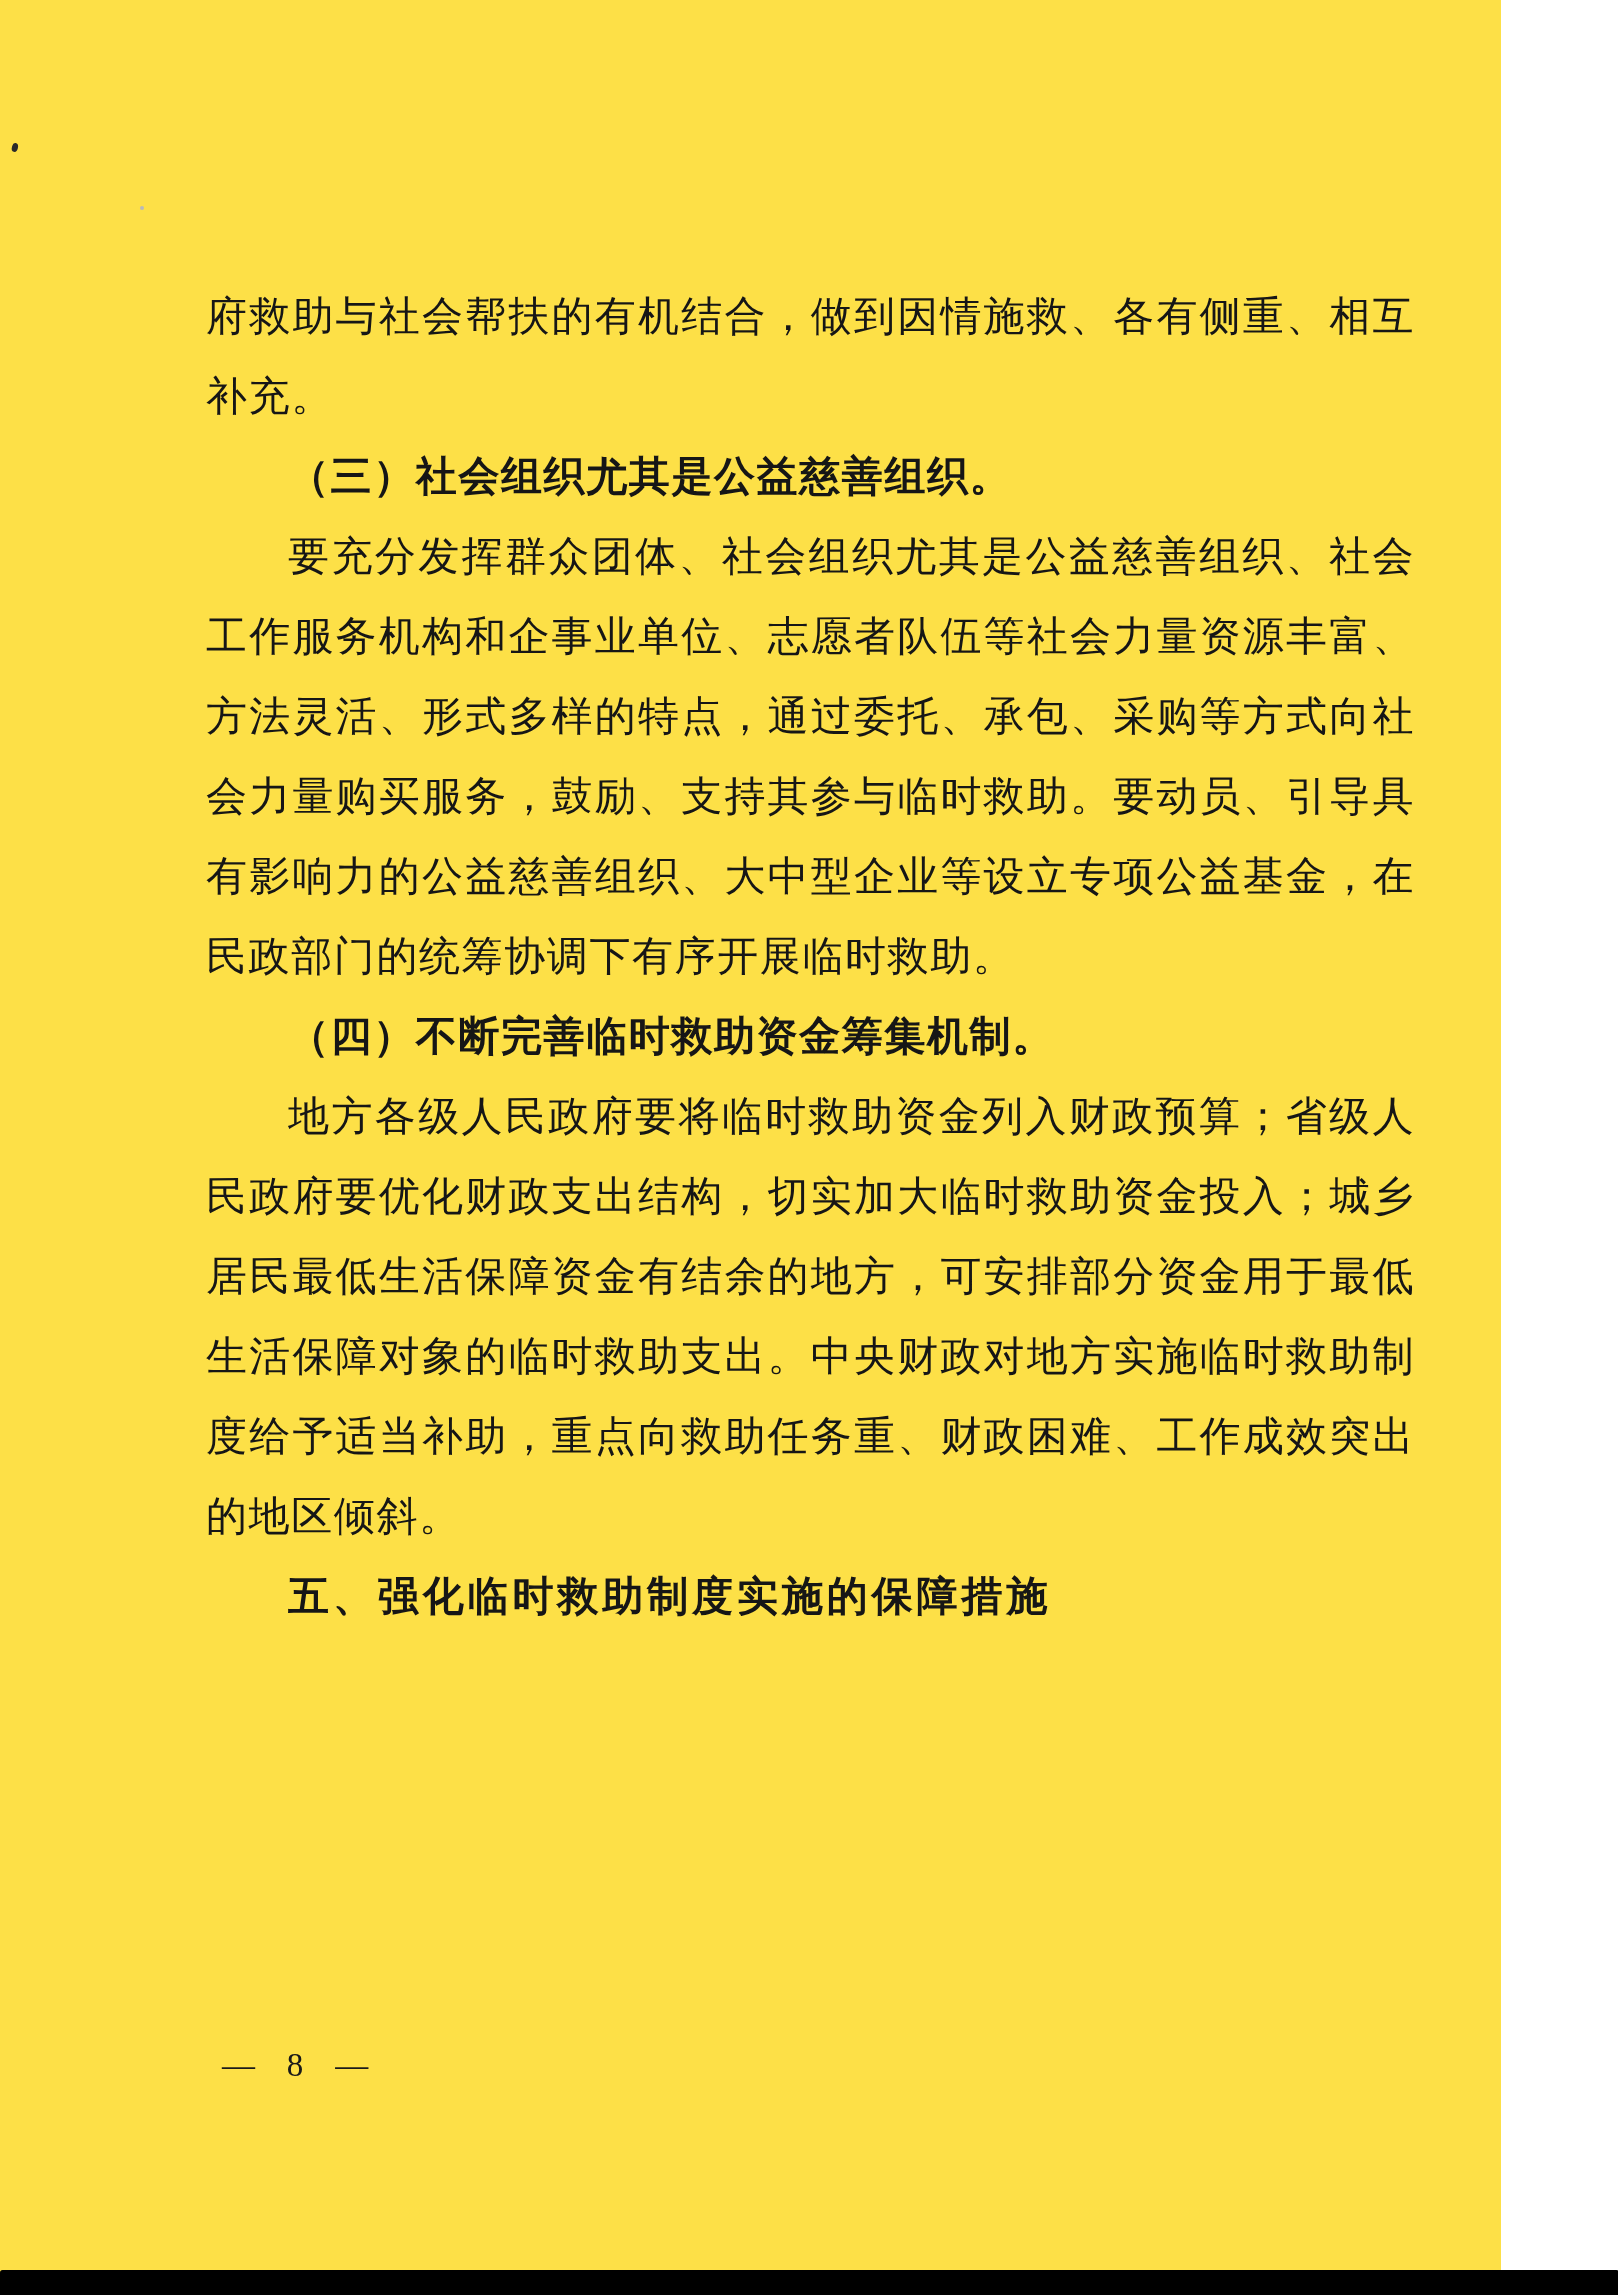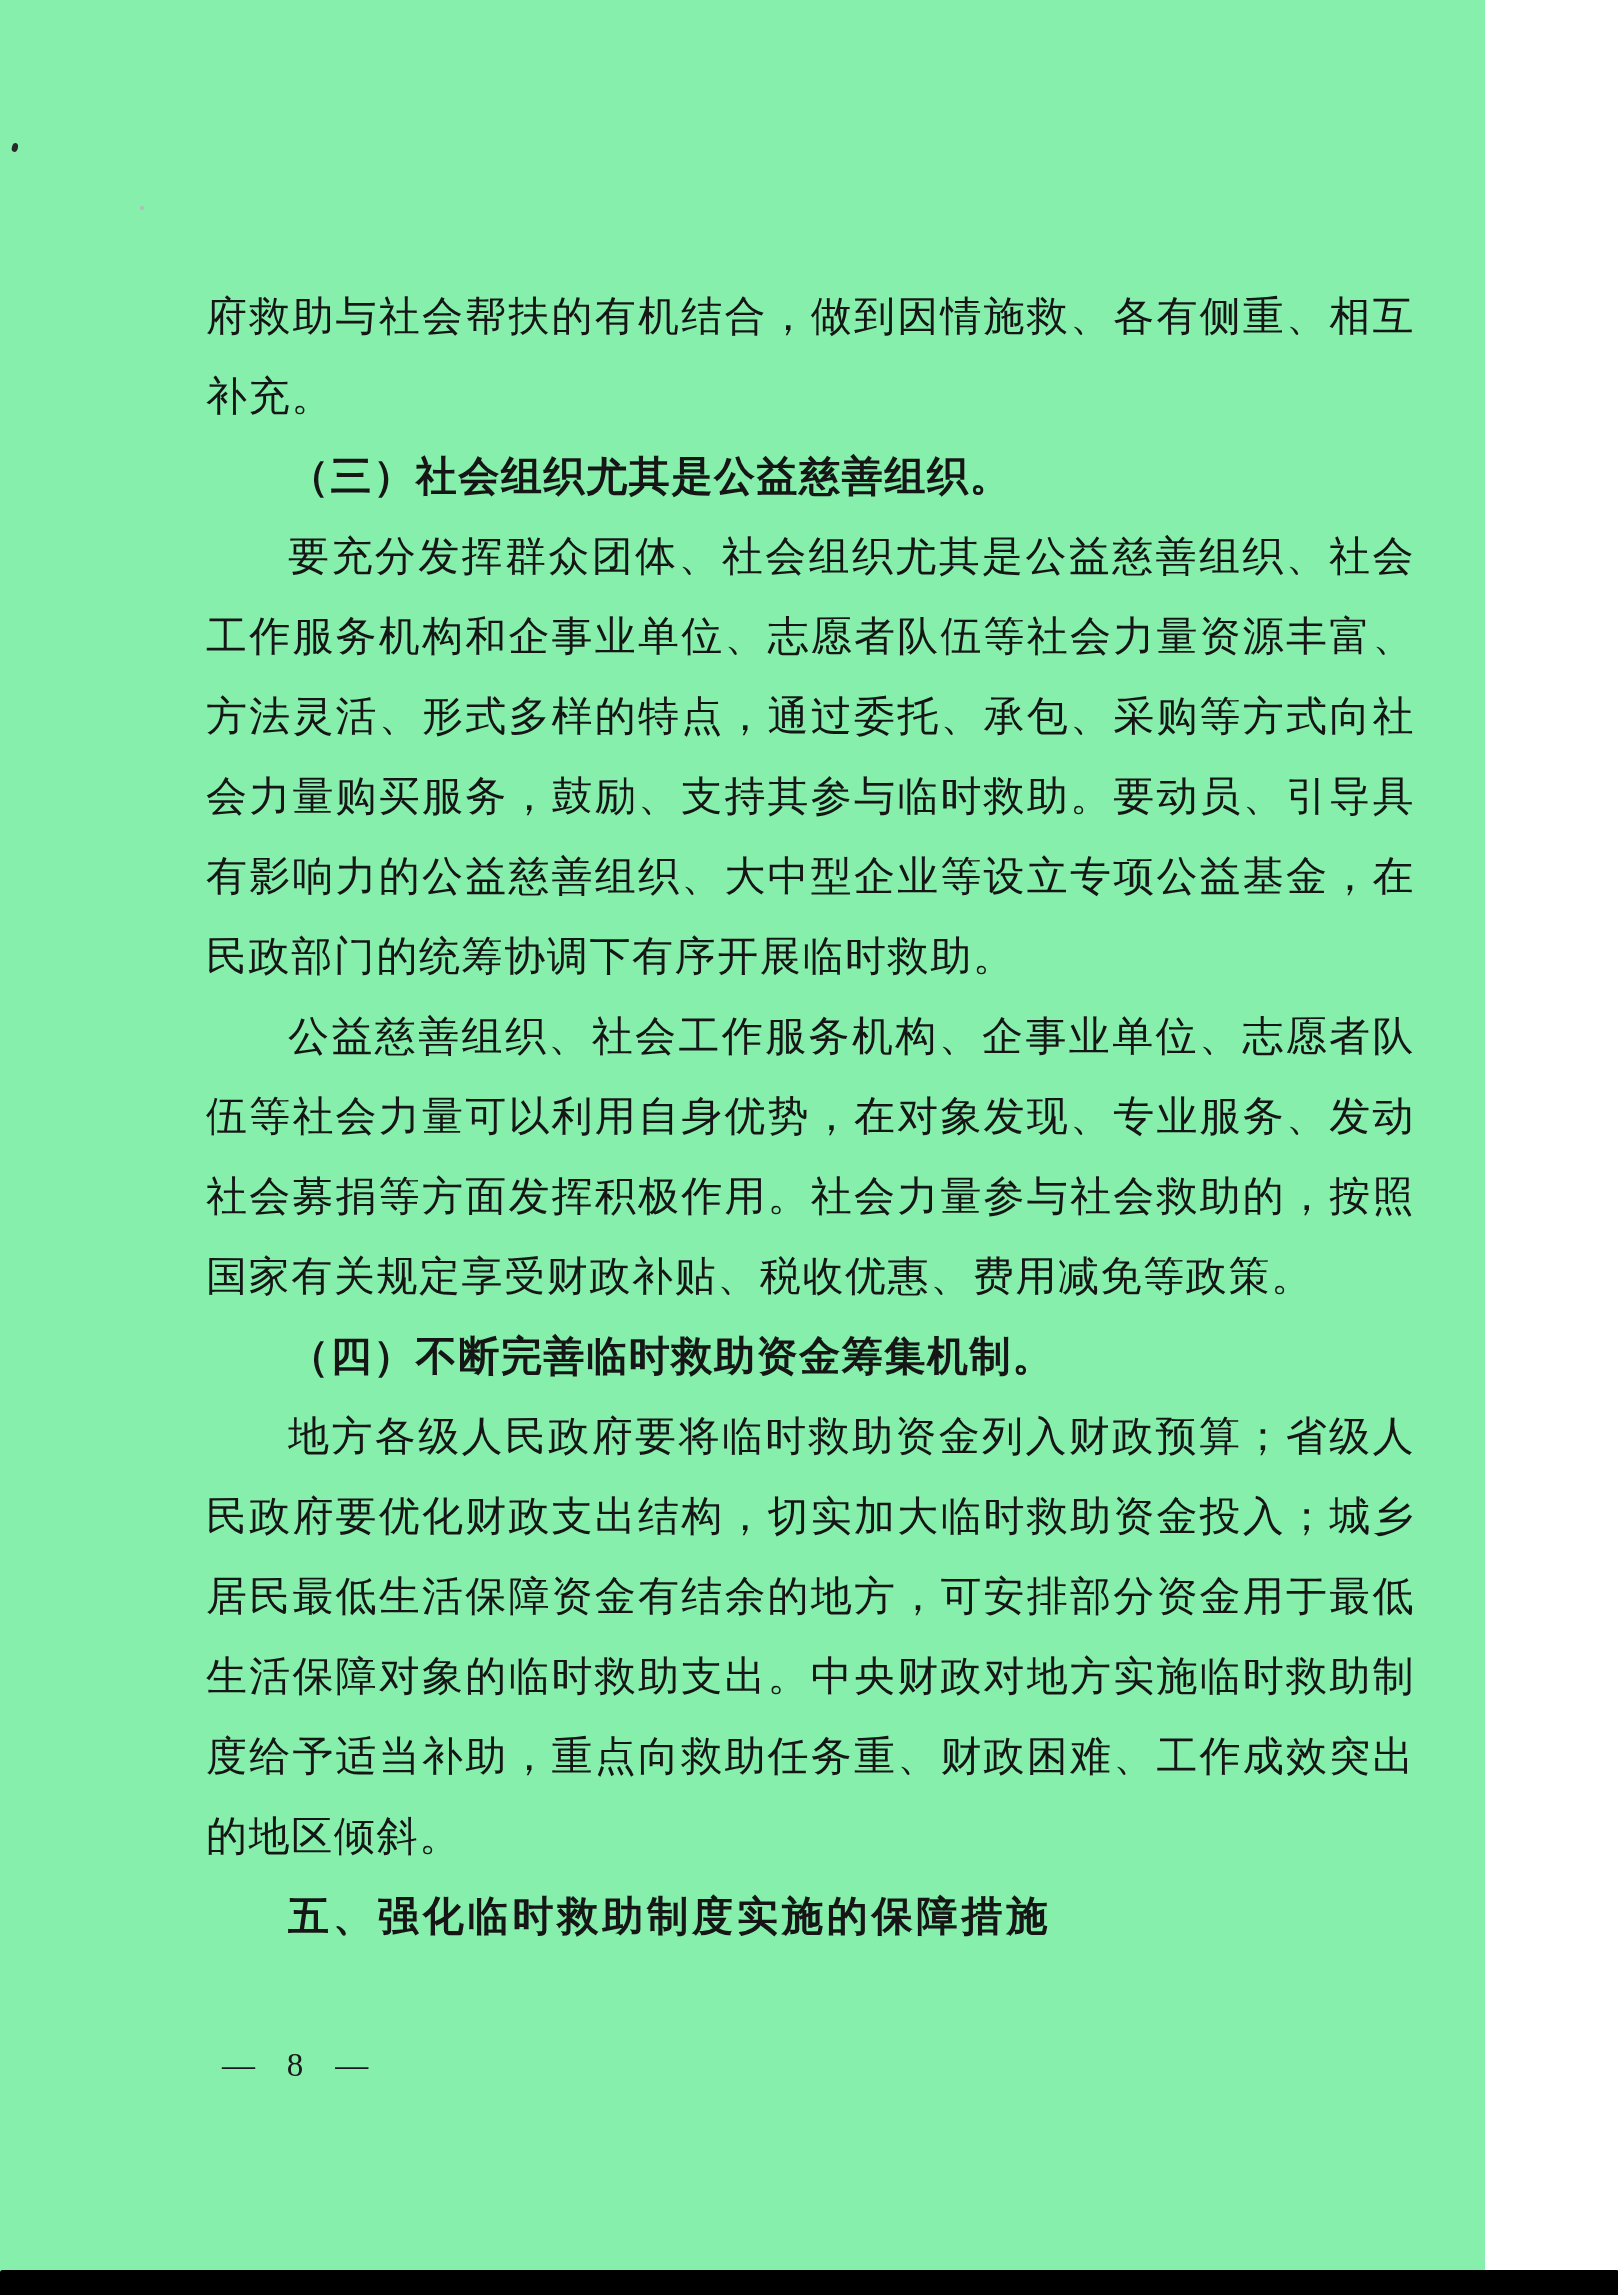--- a/index.html
+++ b/index.html
@@ -12,21 +12,22 @@
     height: 2295px;
     position: relative;
     overflow: hidden;
     font-family: "Liberation Serif", serif;
   }
   #page {
     position: absolute;
     left: 0; top: 0;
     width: 1485px;
     height: 2295px;
-    background: #86efac;
+    background: #fde047;
+    padding-left: 16px;
   }
   
   .text-column {
     position: absolute;
     left: 206px;
     top: 276px;
     width: 1209px;
     font-size: 41px;
     line-height: 80px;
     letter-spacing: 1.6px;
@@ -103,21 +104,20 @@
 <div id="page">
 
   <div class="text-column">
 
     <p class="para-continuation">府救助与社会帮扶的有机结合，做到因情施救、各有侧重、相互补充。</p>
 
     <p class="subheading">（三）社会组织尤其是公益慈善组织。</p>
 
     <p class="para">要充分发挥群众团体、社会组织尤其是公益慈善组织、社会工作服务机构和企事业单位、志愿者队伍等社会力量资源丰富、方法灵活、形式多样的特点，通过委托、承包、采购等方式向社会力量购买服务，鼓励、支持其参与临时救助。要动员、引导具有影响力的公益慈善组织、大中型企业等设立专项公益基金，在民政部门的统筹协调下有序开展临时救助。</p>
 
-    <p class="para">公益慈善组织、社会工作服务机构、企事业单位、志愿者队伍等社会力量可以利用自身优势，在对象发现、专业服务、发动社会募捐等方面发挥积极作用。社会力量参与社会救助的，按照国家有关规定享受财政补贴、税收优惠、费用减免等政策。</p>
 
     <p class="subheading">（四）不断完善临时救助资金筹集机制。</p>
 
     <p class="para">地方各级人民政府要将临时救助资金列入财政预算；省级人民政府要优化财政支出结构，切实加大临时救助资金投入；城乡居民最低生活保障资金有结余的地方，可安排部分资金用于最低生活保障对象的临时救助支出。中央财政对地方实施临时救助制度给予适当补助，重点向救助任务重、财政困难、工作成效突出的地区倾斜。</p>
 
     <p class="section-heading">五、强化临时救助制度实施的保障措施</p>
 
 
   </div>
 

